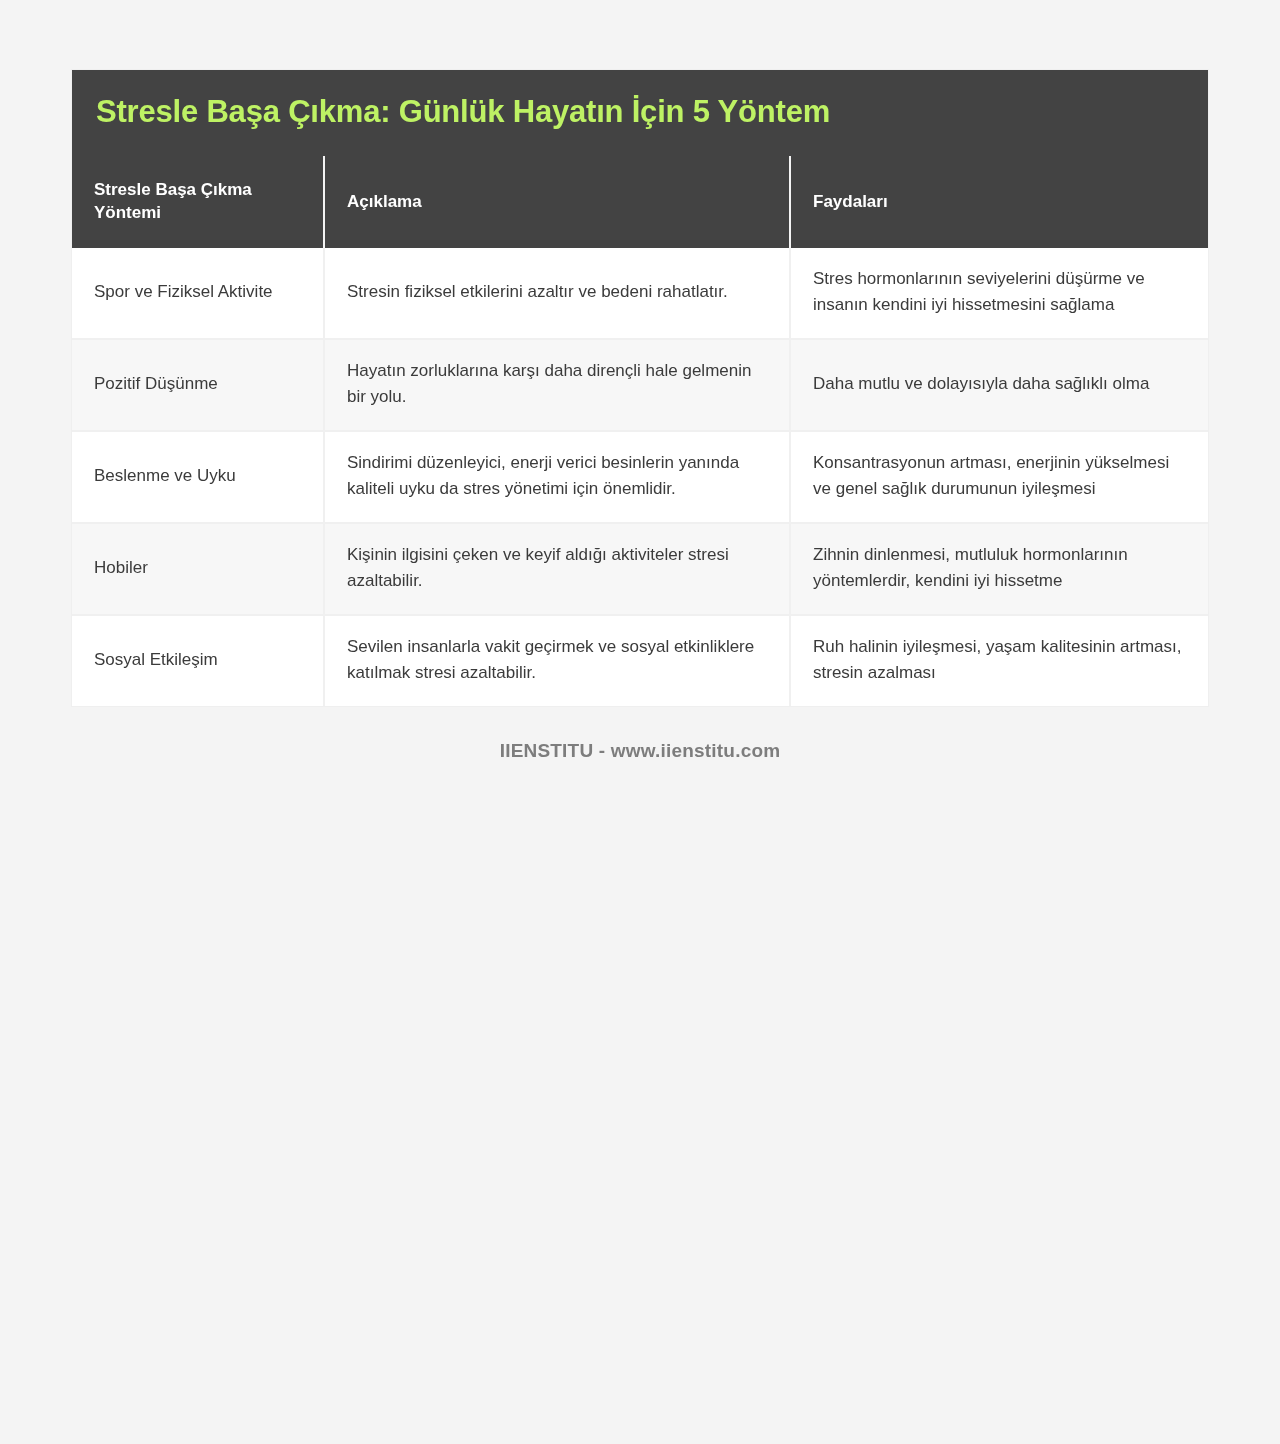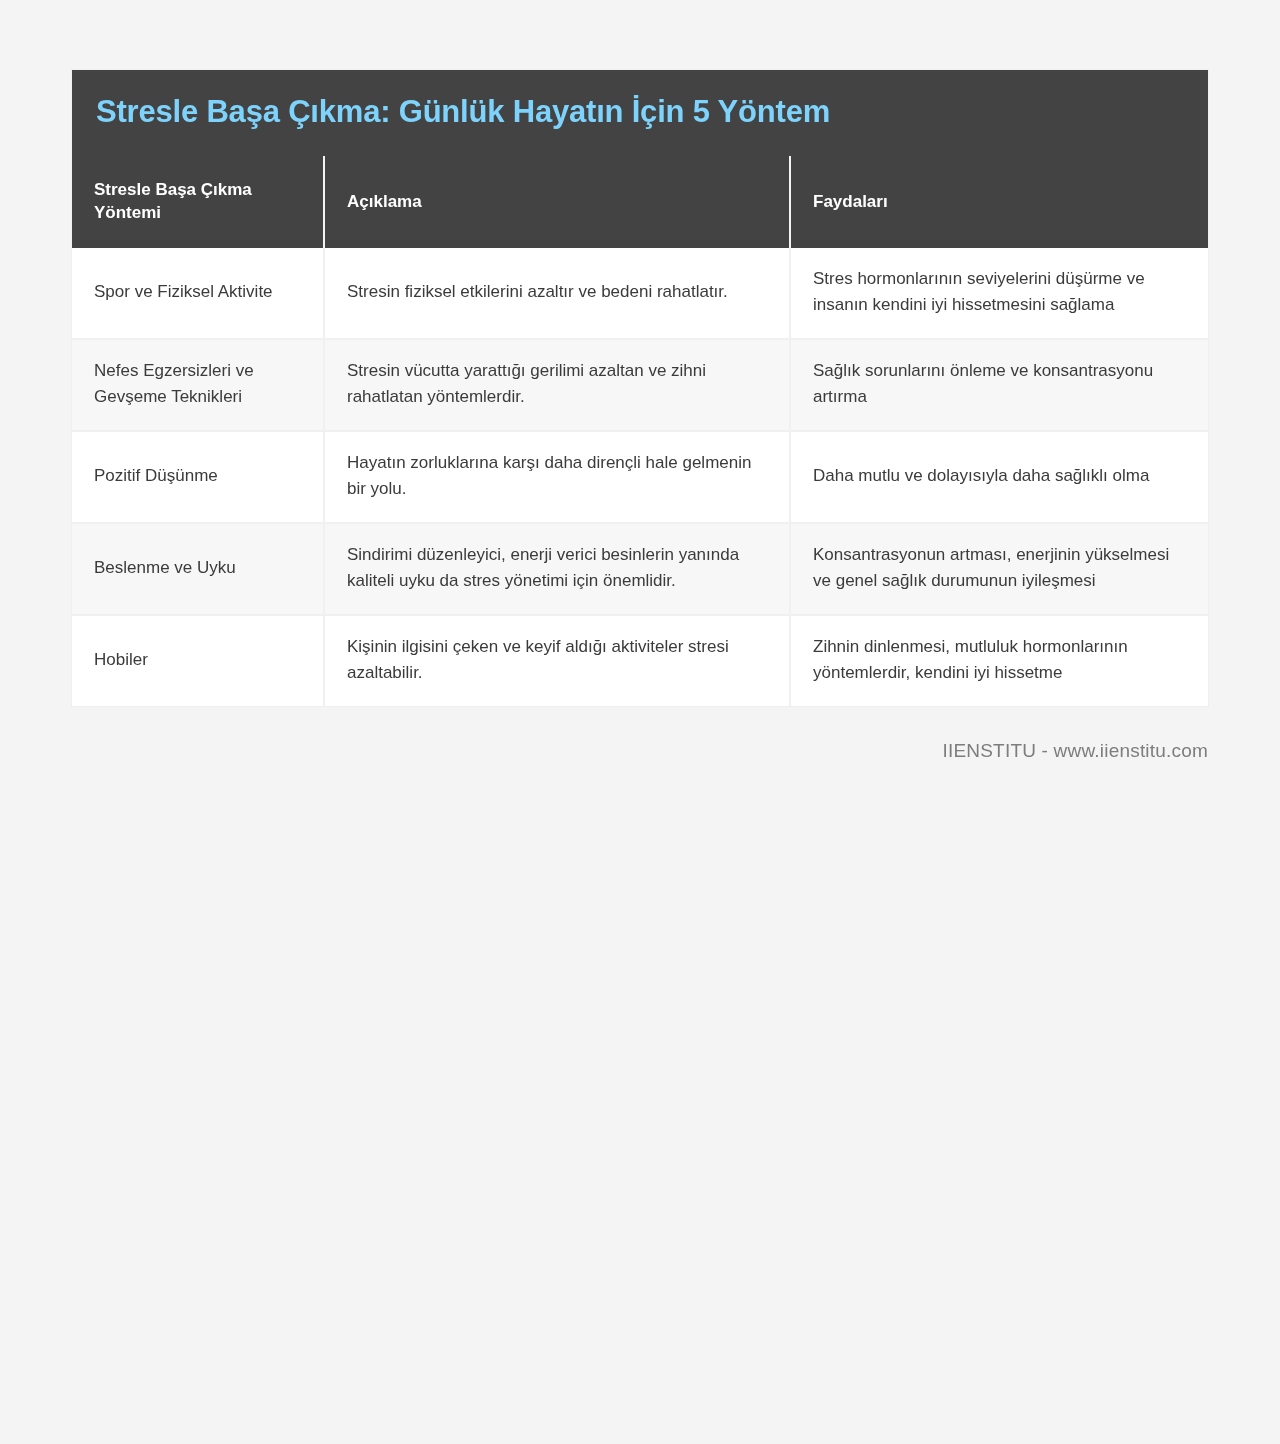--- a/index.html
+++ b/index.html
@@ -30,21 +30,21 @@
     color: #ffffff;
     padding: 24px 24px 26px 24px;
     box-sizing: border-box;
   }
   .title-bar h1 {
     margin: 0;
     font-size: 31px;
     line-height: 36px;
     font-weight: bold;
     letter-spacing: -0.2px;
-    color: #7dd3fc;
+    color: #bef264;
   }
   table {
     width: 100%;
     border-collapse: collapse;
     table-layout: fixed;
   }
   col.c1 { width: 252px; }
   col.c2 { width: 466px; }
   col.c3 { width: 418px; }
   thead th {
@@ -72,26 +72,27 @@
   tbody tr:nth-child(even) td {
     background: #f7f7f7;
   }
   tbody tr:nth-child(odd) td {
     background: #ffffff;
   }
   tbody tr:last-child td {
     border-bottom: none;
   }
   .footer {
-    text-align: right;
+    text-align: center;
     color: #7d7d7d;
     font-size: 19px;
     line-height: 24px;
     padding: 33px 0 0 0;
     letter-spacing: 0.2px;
+    font-weight: bold;
   }
 </style>
 </head>
 <body>
 
 <div class="page">
   <div class="card">
 
     <div class="title-bar">
       <h1>Stresle Başa Çıkma: Günlük Hayatın İçin 5 Yöntem</h1>
@@ -110,37 +111,37 @@
           <th>Faydaları</th>
         </tr>
       </thead>
       <tbody>
         <tr>
           <td>Spor ve Fiziksel Aktivite</td>
           <td>Stresin fiziksel etkilerini azaltır ve bedeni rahatlatır.</td>
           <td>Stres hormonlarının seviyelerini düşürme ve insanın kendini iyi hissetmesini sağlama</td>
         </tr>
         <tr>
-          <td>Nefes Egzersizleri ve Gevşeme Teknikleri</td>
-          <td>Stresin vücutta yarattığı gerilimi azaltan ve zihni rahatlatan yöntemlerdir.</td>
-          <td>Sağlık sorunlarını önleme ve konsantrasyonu artırma</td>
-        </tr>
-        <tr>
           <td>Pozitif Düşünme</td>
           <td>Hayatın zorluklarına karşı daha dirençli hale gelmenin bir yolu.</td>
           <td>Daha mutlu ve dolayısıyla daha sağlıklı olma</td>
         </tr>
         <tr>
           <td>Beslenme ve Uyku</td>
           <td>Sindirimi düzenleyici, enerji verici besinlerin yanında kaliteli uyku da stres yönetimi için önemlidir.</td>
           <td>Konsantrasyonun artması, enerjinin yükselmesi ve genel sağlık durumunun iyileşmesi</td>
         </tr>
         <tr>
           <td>Hobiler</td>
           <td>Kişinin ilgisini çeken ve keyif aldığı aktiviteler stresi azaltabilir.</td>
           <td>Zihnin dinlenmesi, mutluluk hormonlarının yöntemlerdir, kendini iyi hissetme</td>
         </tr>
+        <tr>
+          <td>Sosyal Etkileşim</td>
+          <td>Sevilen insanlarla vakit geçirmek ve sosyal etkinliklere katılmak stresi azaltabilir.</td>
+          <td>Ruh halinin iyileşmesi, yaşam kalitesinin artması, stresin azalması</td>
+        </tr>
       </tbody>
     </table>
   </div>
 
   <div class="footer">IIENSTITU - www.iienstitu.com</div>
 </div>
 
 </body></html>

